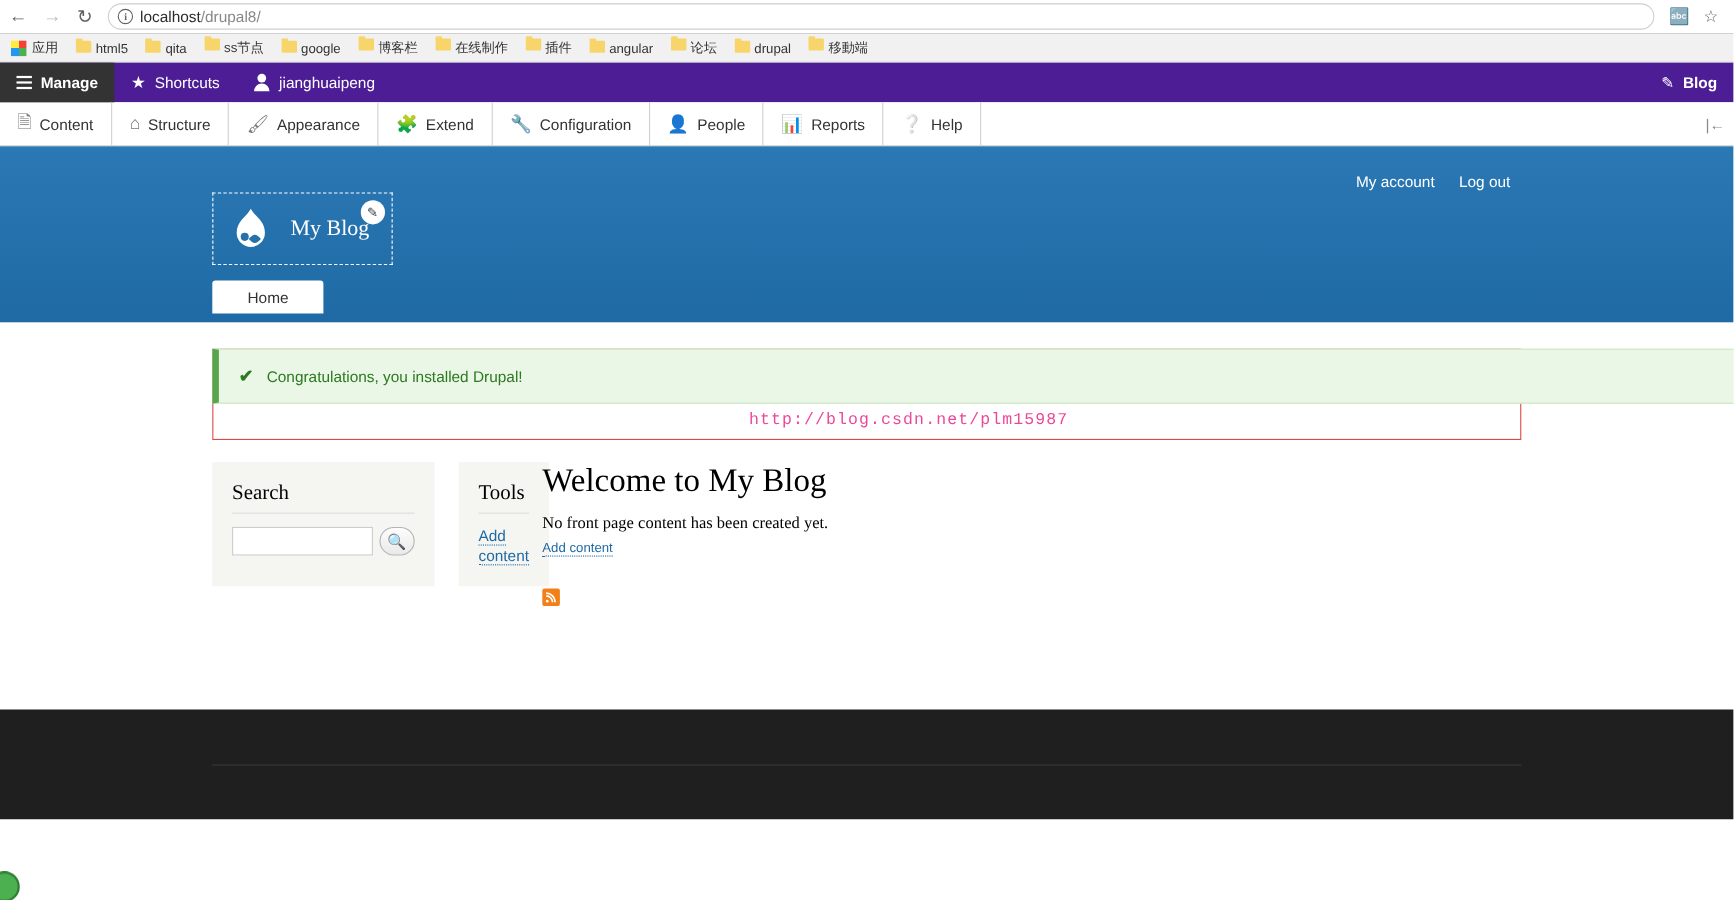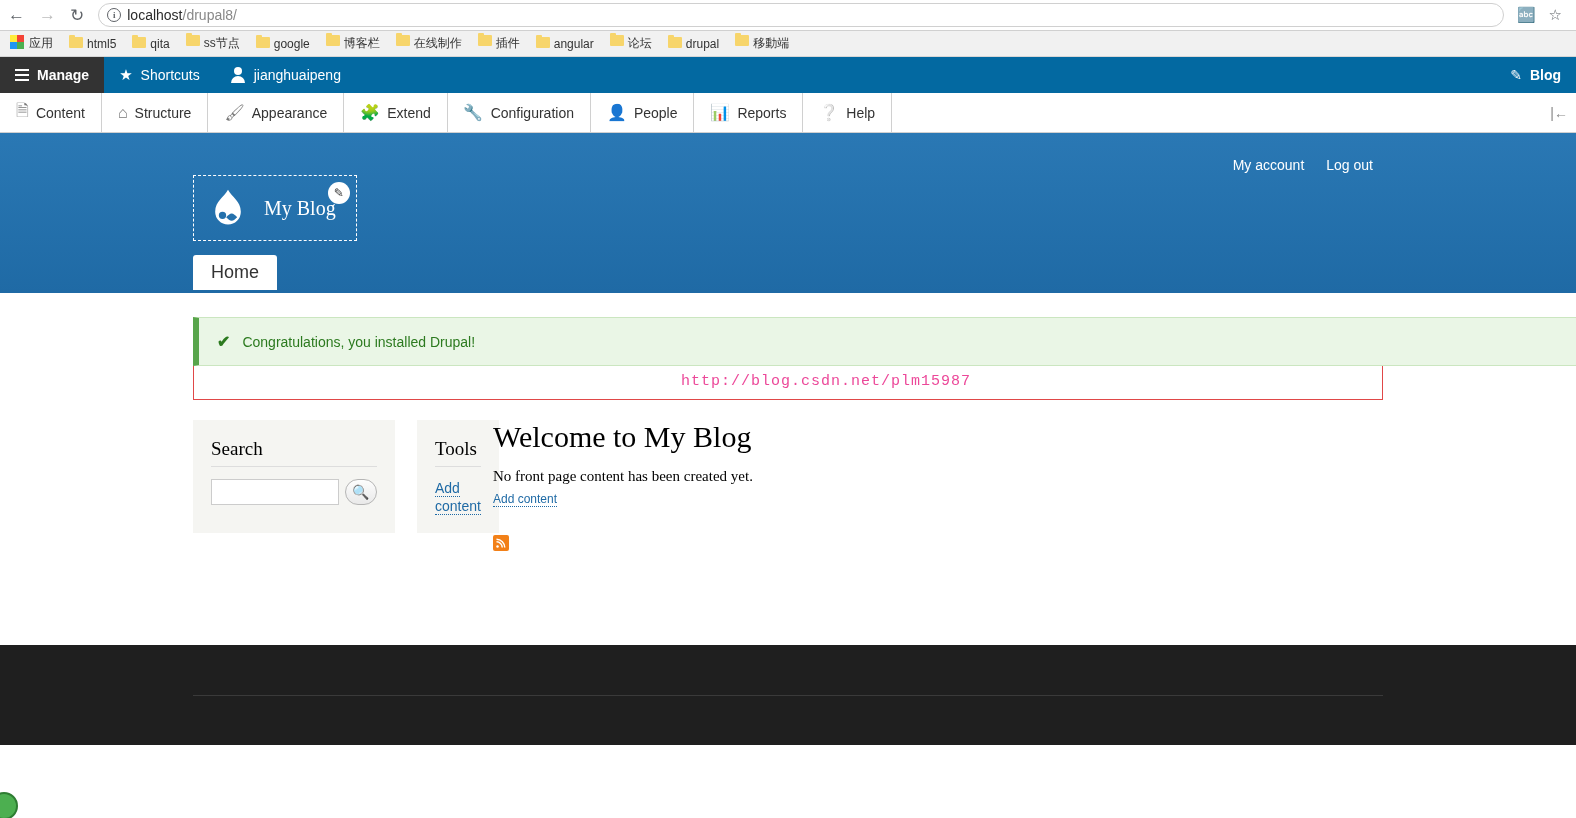--- a/index.html
+++ b/index.html
@@ -6,26 +6,26 @@
 body{background:#fff}
 .chrome-bar{display:flex;align-items:center;height:31px;padding:0 8px;border-bottom:1px solid #d0d0d0;gap:14px;background:#fff}
 .chrome-bar .nav-btn{color:#5f6368;font-size:17px;cursor:pointer}
 .chrome-bar .nav-btn.disabled{color:#bdbdbd}
 .chrome-bar .url-wrap{flex:1;display:flex;align-items:center;border:1px solid #d0d0d0;border-radius:14px;height:24px;padding:0 8px;gap:6px}
 .chrome-bar .info-icon{width:14px;height:14px;border-radius:50%;border:1px solid #5f6368;display:flex;align-items:center;justify-content:center;font-size:9px;color:#5f6368;font-family:serif;font-weight:bold}
 .chrome-bar .url{font-size:14px;color:#2b2b2b}
 .chrome-bar .url .rest{color:#888}
 .chrome-bar .right-icons{display:flex;align-items:center;gap:12px;font-size:15px;color:#5f6368;padding-right:6px}
 .bm-bar{display:flex;align-items:center;height:26px;padding:0 10px;gap:16px;background:#f1f1f1;border-bottom:1px solid #d6d6d6}
-.bm-bar .apps{display:flex;gap:5px;font-size:12px;color:#333}
+.bm-bar .apps{display:flex;align-items:center;gap:5px;font-size:12px;color:#333}
 .bm-bar .apps .grid{width:14px;height:14px;background:conic-gradient(#f44336 0 90deg,#4caf50 0 180deg,#2196f3 0 270deg,#ffeb3b 0)}
 .bm-bar .bm{display:flex;gap:4px;font-size:12px;color:#333}
 .bm-bar .bm .folder{width:14px;height:11px;background:#f7d56b;border-radius:1px;position:relative}
 .bm-bar .bm .folder::before{content:"";position:absolute;top:-2px;left:0;width:6px;height:3px;background:#f7d56b;border-radius:1px 1px 0 0}
-.admin-bar{background:#0369a1;color:#fff;display:flex;align-items:center;height:36px;font-size:14px}
+.admin-bar{background:#4c1d95;color:#fff;display:flex;align-items:center;height:36px;font-size:14px}
 .admin-bar .item{display:flex;align-items:center;gap:8px;padding:0 15px;height:100%;cursor:pointer}
 .admin-bar .item.manage{background:#333;font-weight:bold}
 .burger{display:flex;flex-direction:column;gap:3px}
 .burger span{display:block;width:14px;height:2px;background:#fff}
 .star-icon{color:#fff;font-size:15px}
 .user-icon{width:16px;height:16px;position:relative}
 .user-icon::before{content:"";position:absolute;top:0;left:4px;width:8px;height:8px;background:#fff;border-radius:50%}
 .user-icon::after{content:"";position:absolute;bottom:0;left:1px;width:14px;height:7px;background:#fff;border-radius:7px 7px 0 0}
 .admin-bar .spacer{flex:1}
 .pencil{color:#fff;font-size:14px}
@@ -35,21 +35,21 @@
 .admin-tabs .collapse{margin-left:auto;padding:0 8px;color:#888;font-size:14px;cursor:pointer}
 .header{background:linear-gradient(#2a78b4,#1f6aa5);min-height:160px;color:#fff;padding-top:12px}
 .header .inner{width:1210px;max-width:100%;margin:0 auto;padding:0 10px;position:relative}
 .user-links{position:absolute;right:20px;top:12px;display:flex;gap:22px;font-size:14px}
 .user-links a{color:#fff;text-decoration:none;cursor:pointer}
 .branding{display:inline-flex;align-items:center;gap:12px;border:1px dashed #fff;padding:8px 20px 8px 10px;margin-top:30px;margin-left:0;position:relative}
 .branding .logo{width:48px;height:48px;color:#fff;display:flex;align-items:center;justify-content:center;font-size:44px}
 .branding .name{font-size:20px;font-family:Georgia,serif}
 .branding .edit-bubble{position:absolute;right:6px;top:6px;width:22px;height:22px;border-radius:50%;background:#fff;color:#333;display:flex;align-items:center;justify-content:center;font-size:12px}
 .tabs-nav{margin-top:14px}
-.tabs-nav .tab{display:inline-block;background:#fff;color:#333;padding:7px 18px;font-size:18px;border-radius:3px 3px 0 0;cursor:pointer}
+.tabs-nav .tab{display:inline-block;background:#fff;color:#333;padding:7px 32px;font-size:14px;border-radius:3px 3px 0 0;cursor:pointer}
 .container{width:1210px;max-width:100%;margin:0 auto;padding:24px 10px}
 .highlight-wrap{border:1px solid #e04848;padding:0;margin-bottom:20px;position:relative;height:83px}
 .msg{background:#eaf6e6;border:1px solid #cbe6c0;border-left:6px solid #58a54b;padding:14px 18px;display:flex;align-items:center;gap:12px;color:#2c7a1f;font-size:14px;margin:-1px -1px 0 -1px;width:calc(100% + 2px + 820px)}
 .msg .check{color:#2c7a1f;font-size:16px;font-weight:bold}
 .watermark{position:absolute;left:498px;top:80px;font-family:"Courier New",monospace;color:#ec4899;font-size:15px;letter-spacing:1px}
 .cols{display:flex;gap:30px;align-items:flex-start}
 .side{width:270px;display:flex;flex-direction:row;gap:22px}
 .block{background:#f5f5f2;padding:18px}
 .block h2{font-family:Georgia,serif;font-weight:normal;font-size:19px;margin-bottom:12px;border-bottom:1px solid #ddd;padding-bottom:6px}
 .search-row{display:flex;gap:6px;align-items:center}

